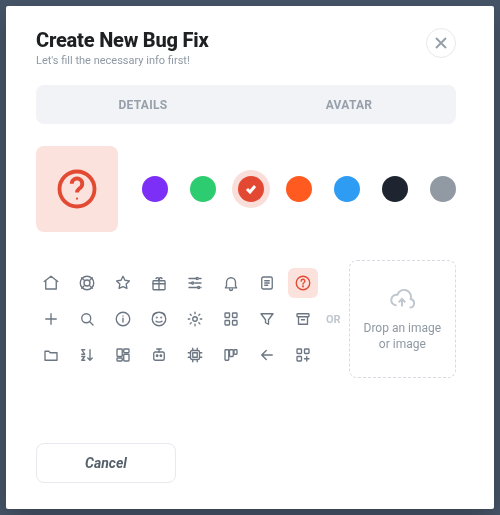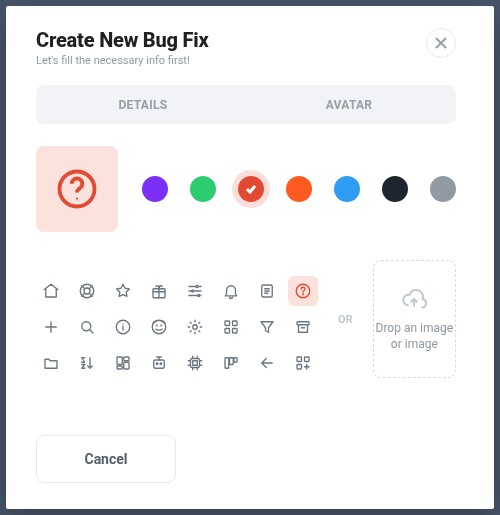--- a/index.html
+++ b/index.html
@@ -44,41 +44,41 @@
   }
   .avatar-preview svg{width:42px;height:42px;stroke:#e34a33;fill:none;stroke-width:2.2;}
   .colors { display:flex;gap:22px;align-items:center;}
   .color-dot {
     width:26px;height:26px;border-radius:50%;cursor:pointer;position:relative;
   }
   .color-dot.selected::before{
     content:"";position:absolute;inset:-6px;border-radius:50%;background:rgba(227,74,51,.18);
   }
   .color-dot.selected svg{position:absolute;inset:0;margin:auto;width:12px;height:12px;stroke:#fff;stroke-width:3;fill:none;}
-  .mid-row { display:flex;margin-top:28px;gap:16px;align-items:flex-end;}
+  .mid-row { display:flex;margin-top:28px;gap:4px;align-items:center;}
   .icon-grid {
     display:grid;grid-template-columns:repeat(8,30px);grid-auto-rows:30px;gap:6px 6px;
   }
   .icon-cell {
     display:flex;align-items:center;justify-content:center;cursor:pointer;border-radius:6px;
   }
   .icon-cell svg{width:18px;height:18px;stroke:#6b7682;fill:none;stroke-width:1.8;stroke-linecap:round;stroke-linejoin:round;}
   .icon-cell.selected { background:#fbe2dd;}
   .icon-cell.selected svg{stroke:#e34a33;}
   .or-label { align-self:center;font-size:11px;font-weight:700;color:#c0c7cf;margin:0 4px;}
   .drop-zone {
     width:118px;height:118px;border:1.5px dashed #d6dbe1;border-radius:8px;
     display:flex;flex-direction:column;align-items:center;justify-content:center;gap:8px;cursor:pointer;
   }
   .drop-zone svg{width:26px;height:26px;stroke:#c0c7cf;fill:none;stroke-width:1.8;}
   .drop-zone .dz-text{font-size:12px;color:#8e99a3;text-align:center;line-height:1.35;}
   .footer { margin-top:auto;display:flex;gap:14px;}
   .btn {
-    height:48px;border-radius:8px;display:flex;align-items:center;justify-content:center;
-    font-size:14px;font-weight:700;cursor:pointer;
+    height:40px;border-radius:8px;display:flex;align-items:center;justify-content:center;
+    font-size:14px;font-weight:700;cursor:pointer;font-style:italic;
   }
   .btn-cancel { flex:0 0 140px;border:1px solid #e6e9ed;background:#fff;color:#55606b;}
   .btn-next { flex:1;background:#8a2be2;color:#fff;border:none;background:linear-gradient(#8e2efc,#7b1ff0);}
 </style>
 </head>
 <body>
 
 <div class="modal">
 
   <div class="hdr">

